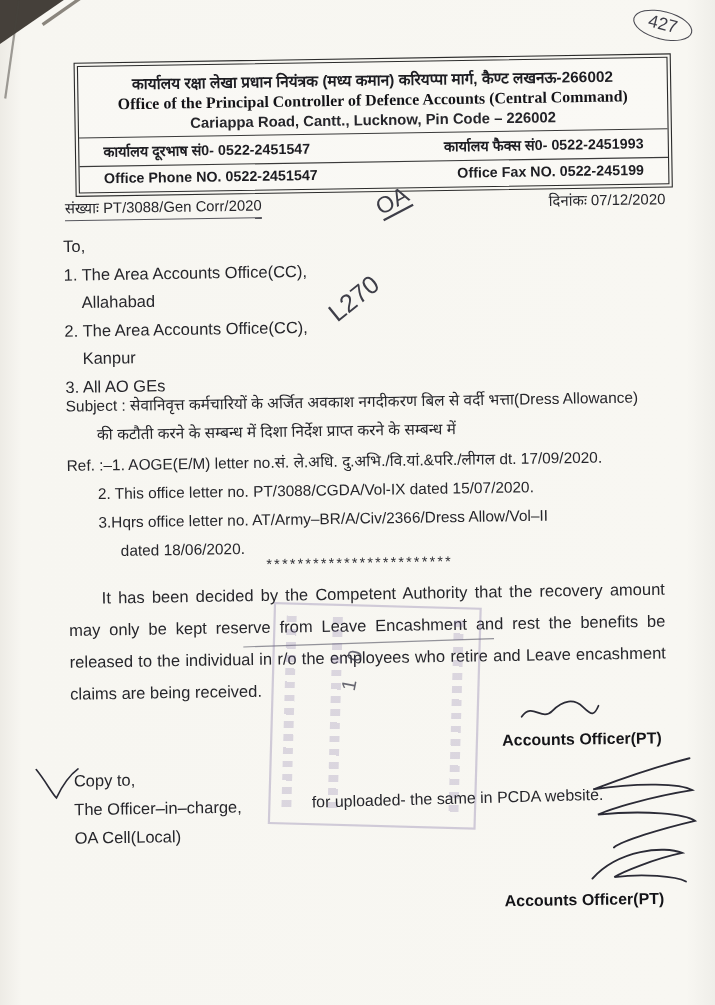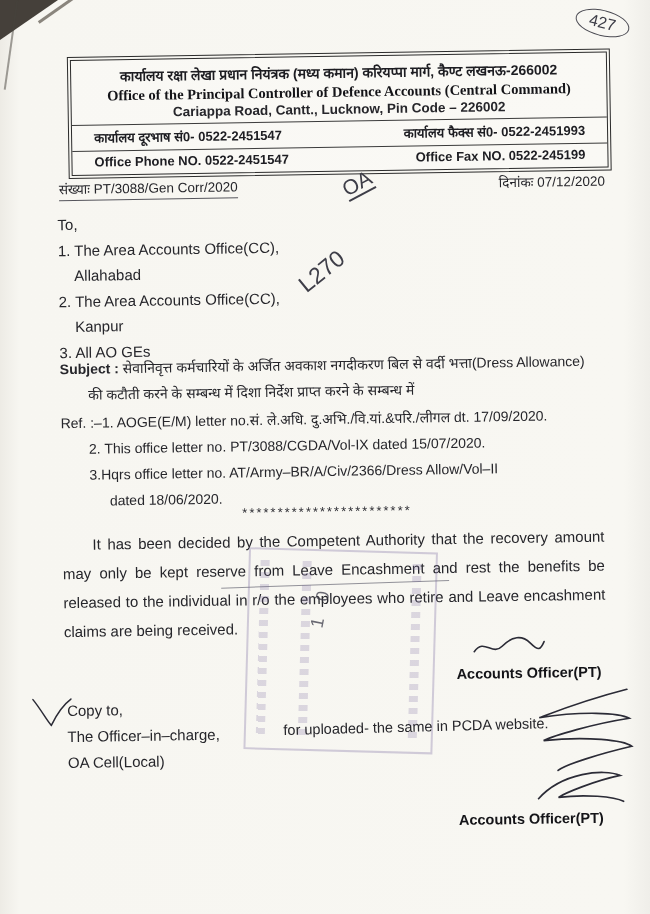--- a/index.html
+++ b/index.html
@@ -44,21 +44,21 @@
   .mark-oa  { position:absolute; left:345px; top:172px; font-size:21px;
     transform:rotate(-27deg); text-decoration:underline; text-underline-offset:4px; }
   .mark-l270{ position:absolute; left:298px; top:258px; font-size:23px; transform:rotate(-38deg); }
 
   
   .recipients { position:absolute; left:60px; top:208px; font-size:15px; line-height:25.5px; }
   .recipients .indent { margin-left:16px; }
 
   
   .subject { position:absolute; left:60px; top:352px; width:545px; font-size:14px; line-height:26px; }
-  .subj-label { font-weight:700; }
+  .subj-label { font-weight:400; }
   .subj-line2 { margin-left:28px; }
 
   
   .references { position:absolute; left:60px; top:406px; width:545px; font-size:14px; line-height:26px; }
   .ref-indent-1 { margin-left:28px; }
   .ref-indent-2 { margin-left:48px; }
 
   .stars { position:absolute; left:0; top:504px; width:650px; text-align:center;
     font-size:13px; letter-spacing:2px; color:#2a2a30; }
 

